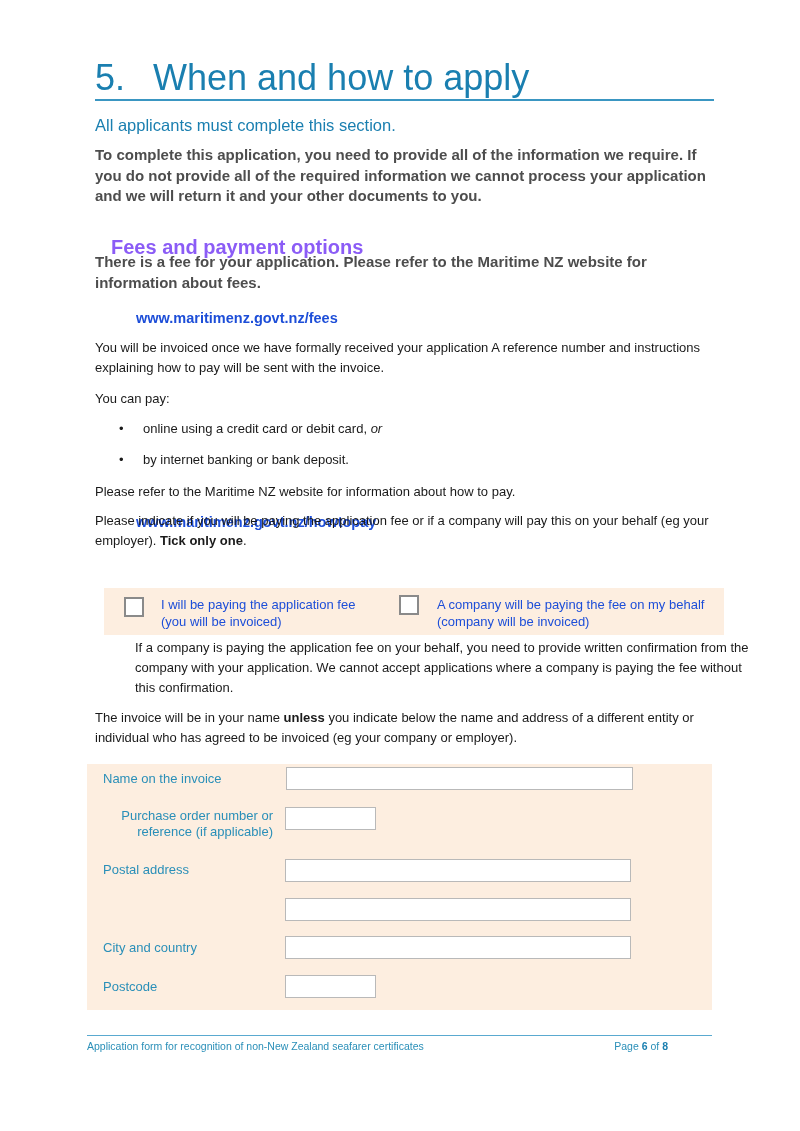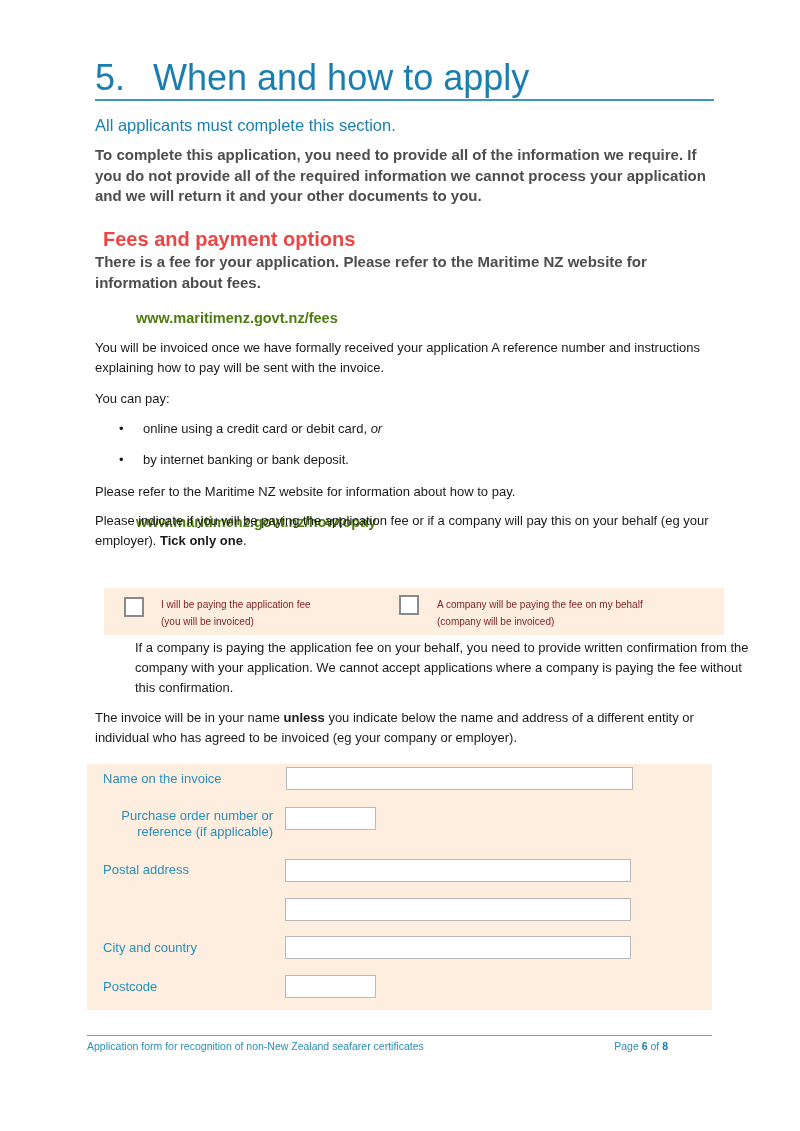--- a/index.html
+++ b/index.html
@@ -52,28 +52,28 @@
     font-size: 15px;
     line-height: 20.5px;
     color: #4d4d4d;
     margin: 0;
     font-weight: bold;
   }
   .subhead-orange {
     position: absolute;
     left: 95px; top: 220px;
     font-size: 20px; font-weight: bold;
-    color: #ef4444;
-    margin: 8px;
+    color: #8b5cf6;
+    margin: 16px;
   }
   .url {
     position: absolute;
     left: 136px;
     font-size: 14.5px; font-weight: bold;
-    color: #4d7c0f;
+    color: #1d4ed8;
     margin: 0;
   }
   .para-sm {
     position: absolute;
     left: 95px;
     width: 625px;
     font-size: 13px;
     line-height: 20px;
     color: #1a1a1a;
     margin: 0;
@@ -99,23 +99,23 @@
   .checkbox {
     position: absolute;
     width: 20px; height: 20px;
     background: #ffffff;
     border: 2px solid #8a8a8a;
     box-sizing: border-box;
     cursor: pointer;
   }
   .check-label {
     position: absolute;
-    font-size: 10px;
+    font-size: 13px;
     line-height: 17px;
-    color: #7f1d1d;
+    color: #1d4ed8;
   }
   .form-panel {
     position: absolute;
     left: 87px; top: 764px;
     width: 625px; height: 246px;
     background: #fdeee0;
   }
   .field-label {
     position: absolute;
     left: 103px;

